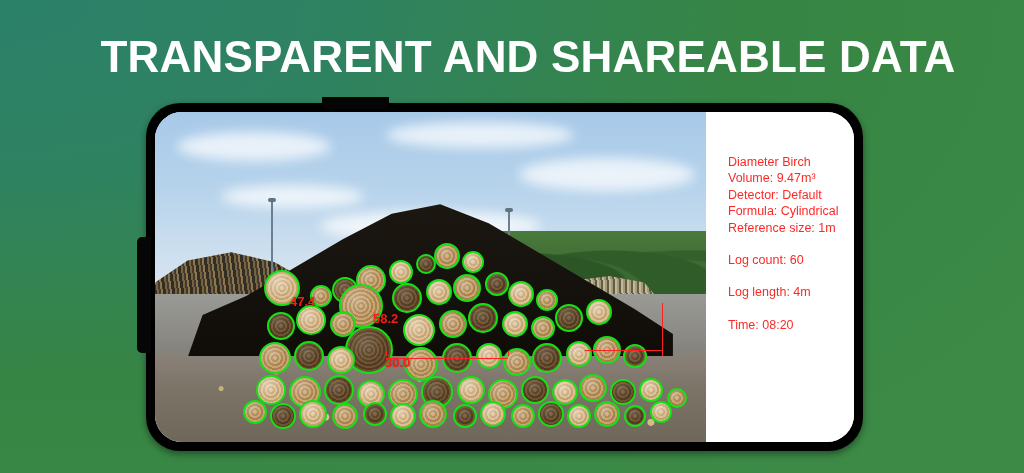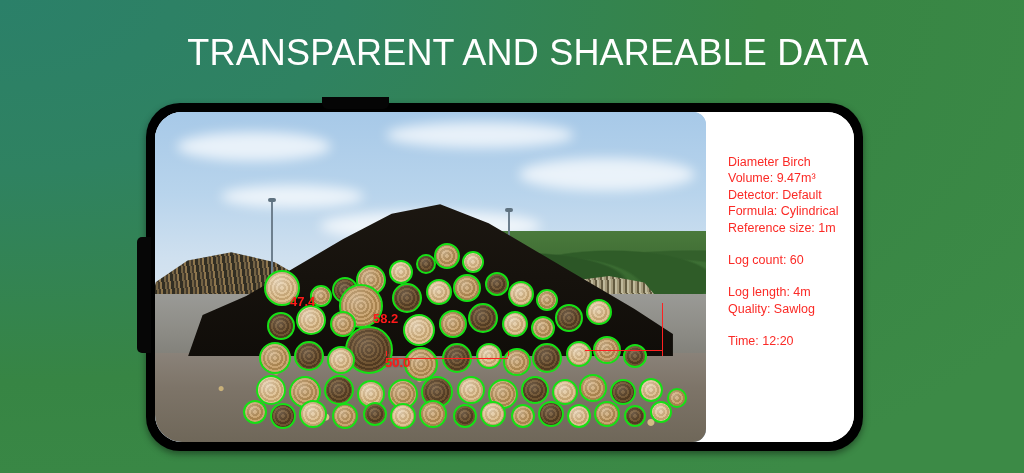--- a/index.html
+++ b/index.html
@@ -16,22 +16,22 @@
       linear-gradient(115deg, #2a7f6a 0%, #32835a 35%, #3a8742 70%, #3f8c4a 100%);
     overflow: hidden;
   }
 
   
   #headline {
     position: absolute;
     top: 34px; left: 0; right: 0;
     text-align: center;
     color: #ffffff;
-    font-size: 36px;
-    font-weight: normal;
+    font-size: 44px;
+    font-weight: bold;
     letter-spacing: 0.2px;
     line-height: 1.05;
     white-space: nowrap;
     font-family: "Liberation Sans", sans-serif;
     padding-left: 32px;
   }
 
   
   #phone {
     position: absolute;
@@ -65,21 +65,20 @@
     background: #ffffff;
   }
 
   
   #photo {
     position: relative;
     width: 551px; height: 100%;
     overflow: hidden;
     background: #9fc2e2;
     flex: 0 0 551px;
-    border-radius: 13px;
   }
   
   .sky {
     position: absolute; left: 0; top: 0; width: 100%; height: 55%;
     background: linear-gradient(#a7c9e8 0%, #b8d4ec 45%, #cfe0ef 80%, #d7e4ef 100%);
   }
   .cloud {
     position: absolute;
     background: rgba(255,255,255,0.72);
     border-radius: 50%;
@@ -308,21 +307,21 @@
             <div class="log dark" style="left: 383px; top: 289px; width: 26px; height: 26px;"></div>
             <div class="log pale" style="left: 412px; top: 292px; width: 24px; height: 24px;"></div>
             <div class="log" style="left: 439px; top: 289px; width: 26px; height: 26px;"></div>
             <div class="log dark" style="left: 469px; top: 293px; width: 22px; height: 22px;"></div>
             <div class="log pale" style="left: 495px; top: 289px; width: 22px; height: 22px;"></div>
             <div class="log" style="left: 512px; top: 276px; width: 20px; height: 20px;"></div>
           </div>
         <div id="label-layer">
             <div class="dia-label" style="left: 135px; top: 182px;">47.4</div>
             <div class="dia-label" style="left: 218px; top: 199px;">58.2</div>
-            <div class="dia-label" style="left: 230px; top: 243px;">50.0</div>
+            <div class="dia-label" style="left: 230px; top: 243px;">30.0</div>
           </div>
 
         <div class="ref-line" style="left:42%;top:74.5%;width:22%;"></div>
         <div class="ref-tick" style="left:42%;top:72.5%;height:5px;"></div>
         <div class="ref-tick" style="left:64%;top:72.5%;height:5px;"></div>
         <div class="ref-line" style="left:78%;top:72%;width:14%;"></div>
         <div class="ref-tick" style="left:92%;top:58%;height:16%;"></div>
       </div>
 
       <div id="info-panel">
@@ -338,26 +337,25 @@
         <div class="info-gap"></div>
 
         <div>
           <div class="info-line">Log count: 60</div>
         </div>
 
         <div class="info-gap"></div>
 
         <div>
           <div class="info-line">Log length: 4m</div>
-          <div class="info-line">Quality: Sawlog</div>
         </div>
 
         <div class="info-gap"></div>
 
         <div>
-          <div class="info-line">Time: 12:20</div>
+          <div class="info-line">Time: 08:20</div>
         </div>
 
       </div>
 
     </div>
   </div>
 </div>
 
 </body></html>

